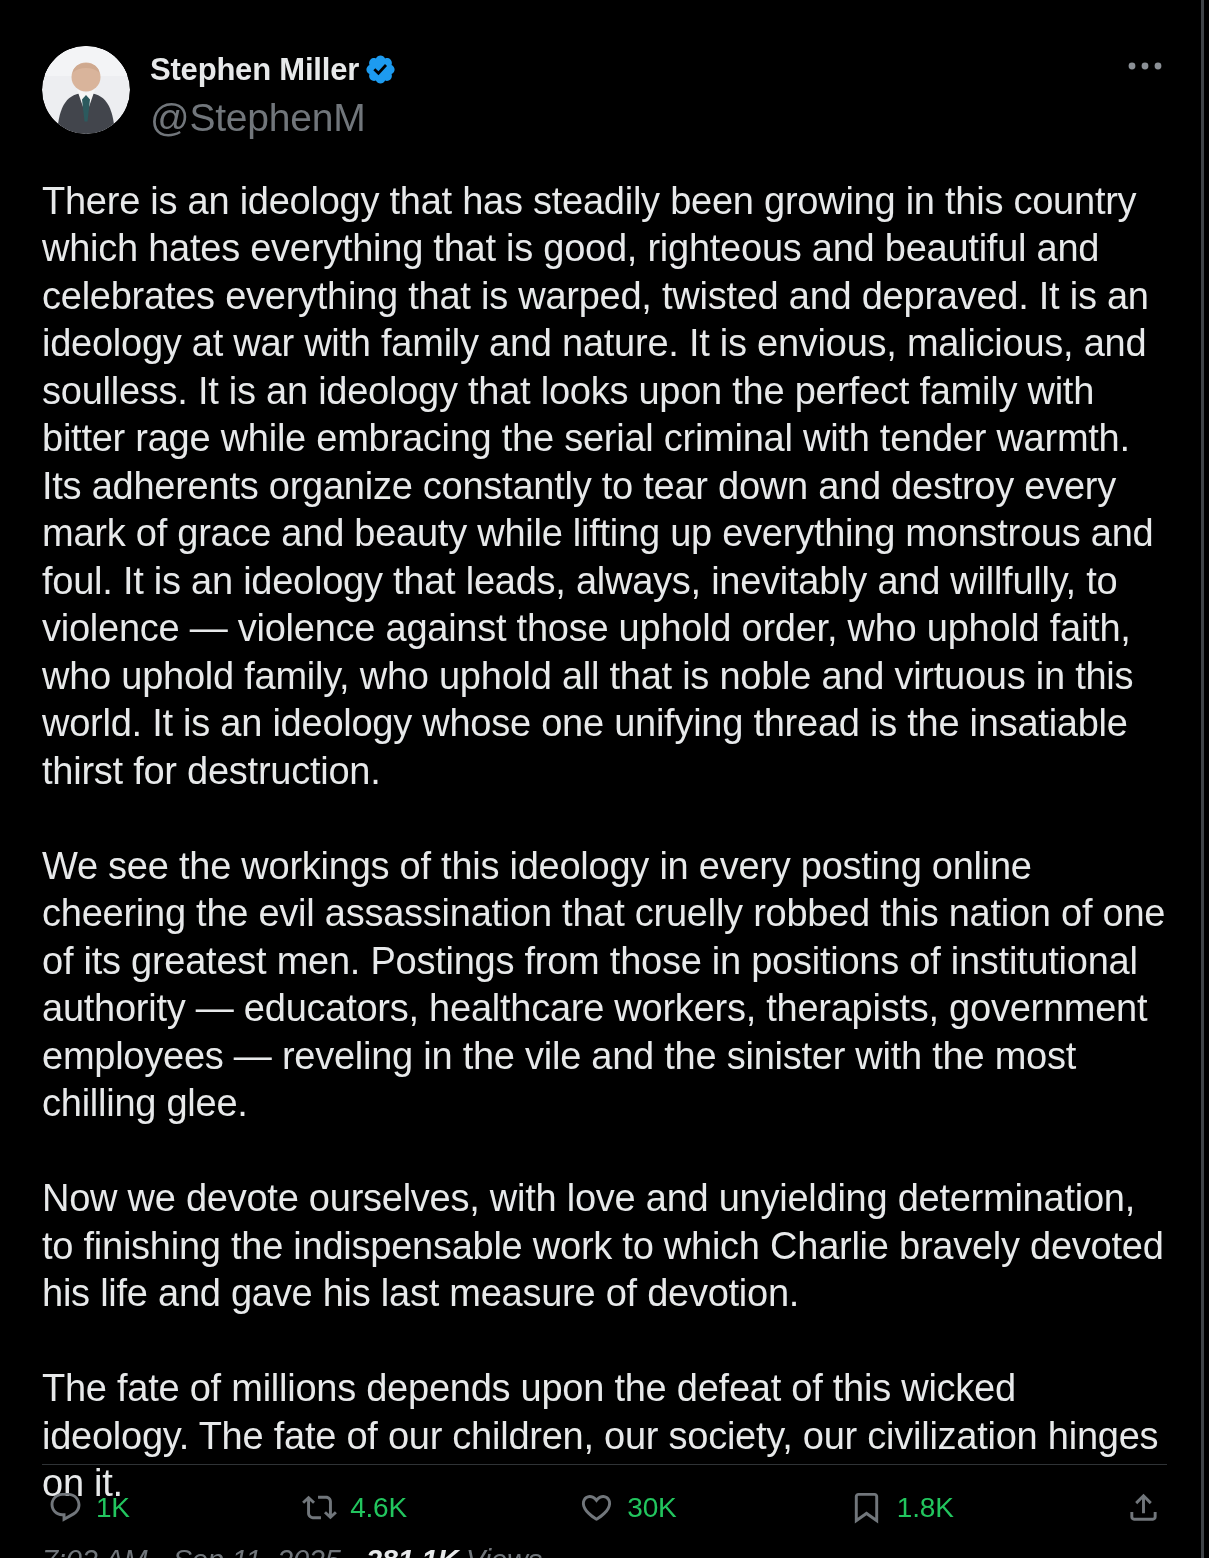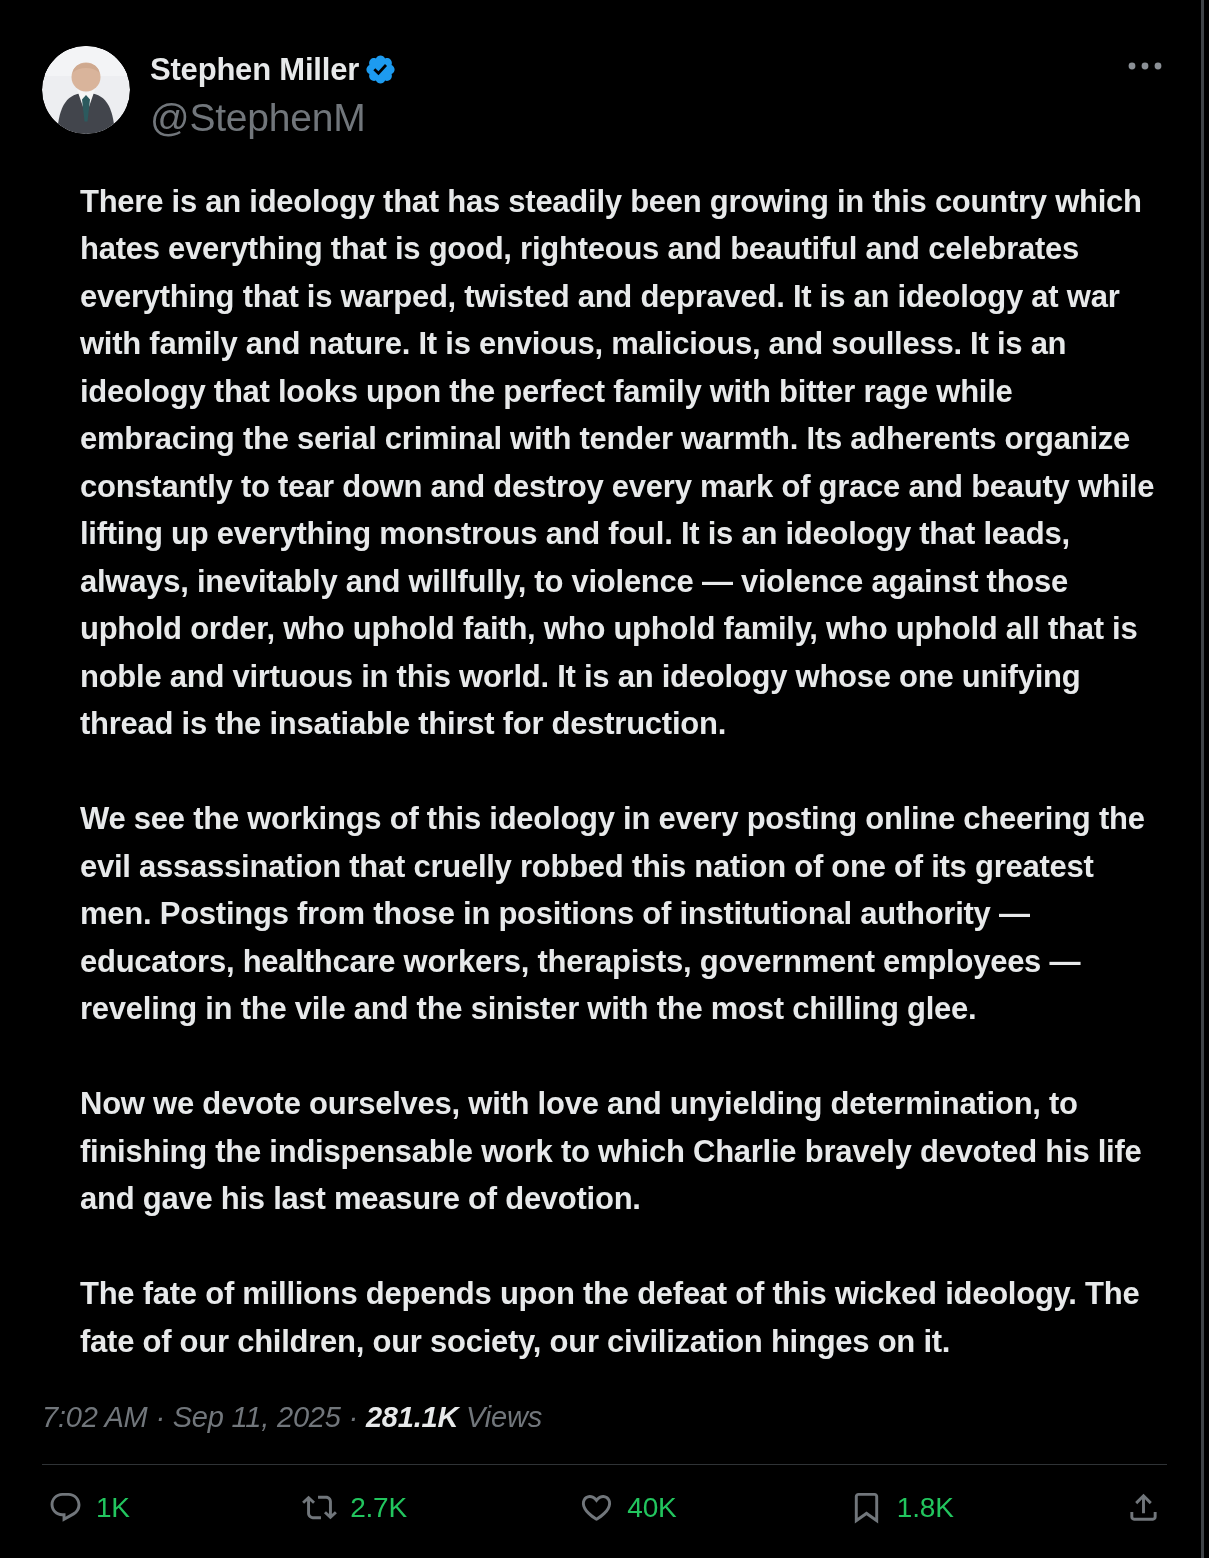--- a/index.html
+++ b/index.html
@@ -42,26 +42,25 @@
   .more-btn {
     margin-left: auto;
     padding: 12px 4px;
     cursor: pointer;
     border-radius: 50%;
   }
   .more-btn svg { width: 36px; height: 16px; display: block; }
   
   .body-text {
     margin-top: 36px;
-    font-size: 31px;
+    font-size: 38px;
     line-height: 47.5px;
-    font-weight: 700;
+    font-weight: 400;
     color: #e7e9ea;
     letter-spacing: -0.25px;
-    margin-left: 38px;
   }
   .body-text p { margin: 0 0 47.5px 0; }
   .body-text p:last-child { margin-bottom: 0; }
   
   .timestamp {
     margin-top: 36px;
     font-size: 29px;
     color: #71767b;
     letter-spacing: -0.2px;
     font-style: italic;
@@ -165,28 +164,28 @@
         <svg viewBox="0 0 24 24">
           <path d="M1.751 10c0-4.42 3.584-8 8.005-8h4.366c4.49 0 8.129 3.64 8.129 8.13 0 2.96-1.607 5.68-4.196 7.11l-8.054 4.46v-3.69h-.067c-4.49.1-8.183-3.51-8.183-8.01zm8.005-6c-3.317 0-6.005 2.69-6.005 6 0 3.37 2.77 6.08 6.138 6.01l.351-.01h1.761v2.3l5.087-2.81c1.951-1.08 3.163-3.13 3.163-5.36 0-3.39-2.744-6.13-6.129-6.13H9.756z"></path>
         </svg>
         <span>1K</span>
       </div>
 
       <div class="action">
         <svg viewBox="0 0 24 24">
           <path d="M4.5 3.88l4.432 4.14-1.364 1.46L5.5 7.55V16c0 1.1.896 2 2 2H13v2H7.5c-2.209 0-4-1.79-4-4V7.55L1.432 9.48.068 8.02 4.5 3.88zM16.5 6H11V4h5.5c2.209 0 4 1.79 4 4v8.45l2.068-1.93 1.364 1.46-4.432 4.14-4.432-4.14 1.364-1.46 2.068 1.93V8c0-1.1-.896-2-2-2z"></path>
         </svg>
-        <span>2.7K</span>
+        <span>4.6K</span>
       </div>
 
       <div class="action">
         <svg viewBox="0 0 24 24">
           <path d="M16.697 5.5c-1.222-.06-2.679.51-3.89 2.16l-.805 1.09-.806-1.09C9.984 6.01 8.526 5.44 7.304 5.5c-1.243.07-2.349.78-2.91 1.91-.552 1.12-.633 2.78.479 4.82 1.074 1.97 3.257 4.27 7.129 6.61 3.87-2.34 6.052-4.64 7.126-6.61 1.111-2.04 1.03-3.7.477-4.82-.561-1.13-1.666-1.84-2.908-1.91zm4.187 7.69c-1.351 2.48-4.001 5.12-8.379 7.67l-.503.3-.504-.3c-4.379-2.55-7.029-5.19-8.382-7.67-1.36-2.5-1.41-4.86-.514-6.67.887-1.79 2.647-2.91 4.601-3.01 1.651-.09 3.368.56 4.798 2.01 1.429-1.45 3.146-2.1 4.796-2.01 1.954.1 3.714 1.22 4.601 3.01.896 1.81.846 4.17-.514 6.67z"></path>
         </svg>
-        <span>40K</span>
+        <span>30K</span>
       </div>
 
       <div class="action">
         <svg viewBox="0 0 24 24">
           <path d="M4 4.5C4 3.12 5.119 2 6.5 2h11C18.881 2 20 3.12 20 4.5v18.44l-8-5.71-8 5.71V4.5zM6.5 4c-.276 0-.5.22-.5.5v14.56l6-4.29 6 4.29V4.5c0-.28-.224-.5-.5-.5h-11z"></path>
         </svg>
         <span>1.8K</span>
       </div>
 
       <div class="action">

